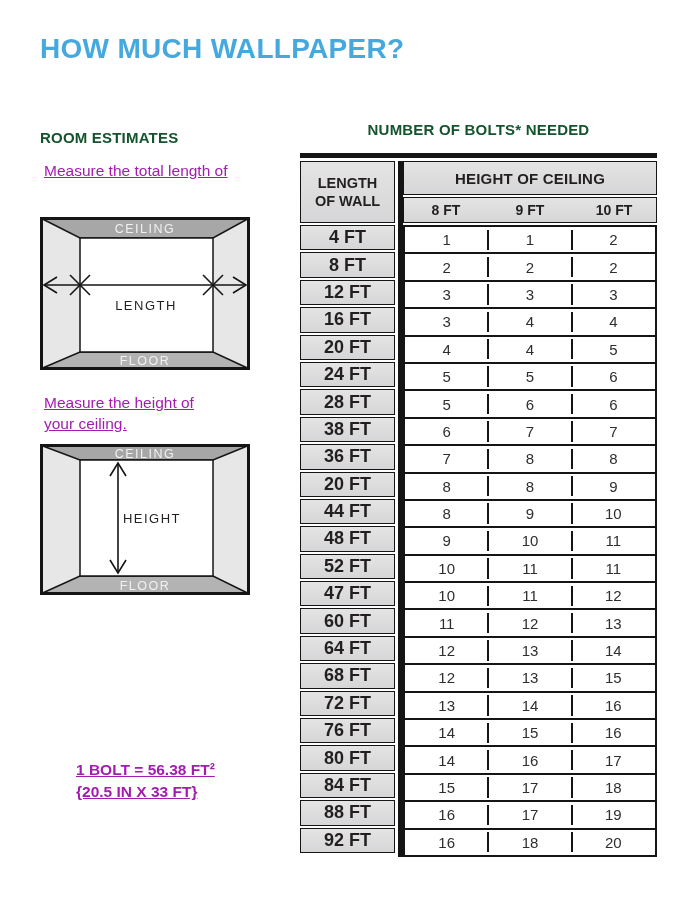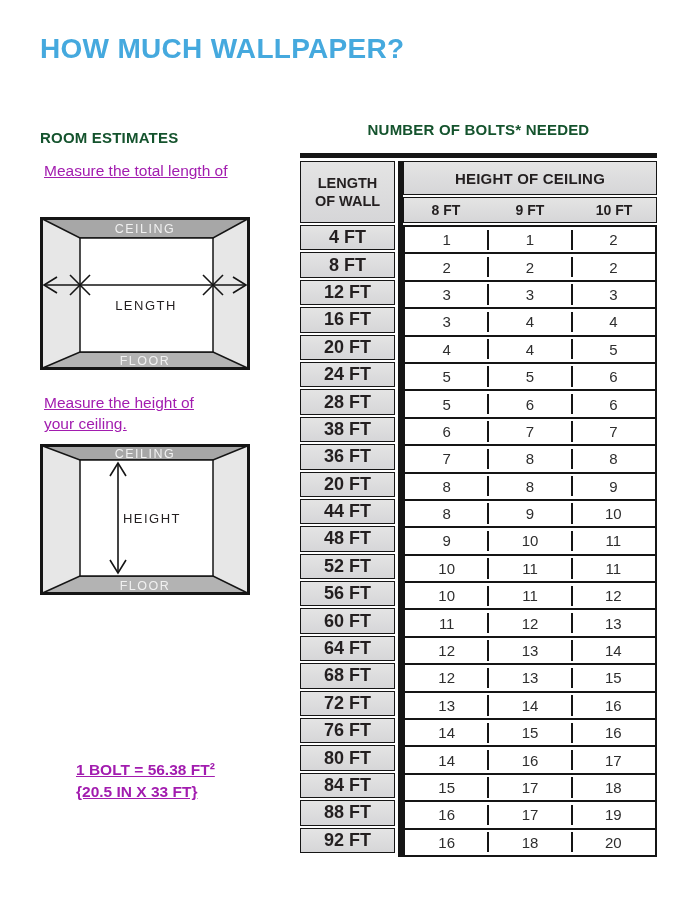--- a/index.html
+++ b/index.html
@@ -147,21 +147,21 @@
           <div class="gray-cell wall-cell">16 FT</div>
           <div class="gray-cell wall-cell">20 FT</div>
           <div class="gray-cell wall-cell">24 FT</div>
           <div class="gray-cell wall-cell">28 FT</div>
           <div class="gray-cell wall-cell">38 FT</div>
           <div class="gray-cell wall-cell">36 FT</div>
           <div class="gray-cell wall-cell">20 FT</div>
           <div class="gray-cell wall-cell">44 FT</div>
           <div class="gray-cell wall-cell">48 FT</div>
           <div class="gray-cell wall-cell">52 FT</div>
-          <div class="gray-cell wall-cell">56 FT</div>
+          <div class="gray-cell wall-cell">47 FT</div>
           <div class="gray-cell wall-cell">60 FT</div>
           <div class="gray-cell wall-cell">64 FT</div>
           <div class="gray-cell wall-cell">68 FT</div>
           <div class="gray-cell wall-cell">72 FT</div>
           <div class="gray-cell wall-cell">76 FT</div>
           <div class="gray-cell wall-cell">80 FT</div>
           <div class="gray-cell wall-cell">84 FT</div>
           <div class="gray-cell wall-cell">88 FT</div>
           <div class="gray-cell wall-cell">92 FT</div>
         </div>

